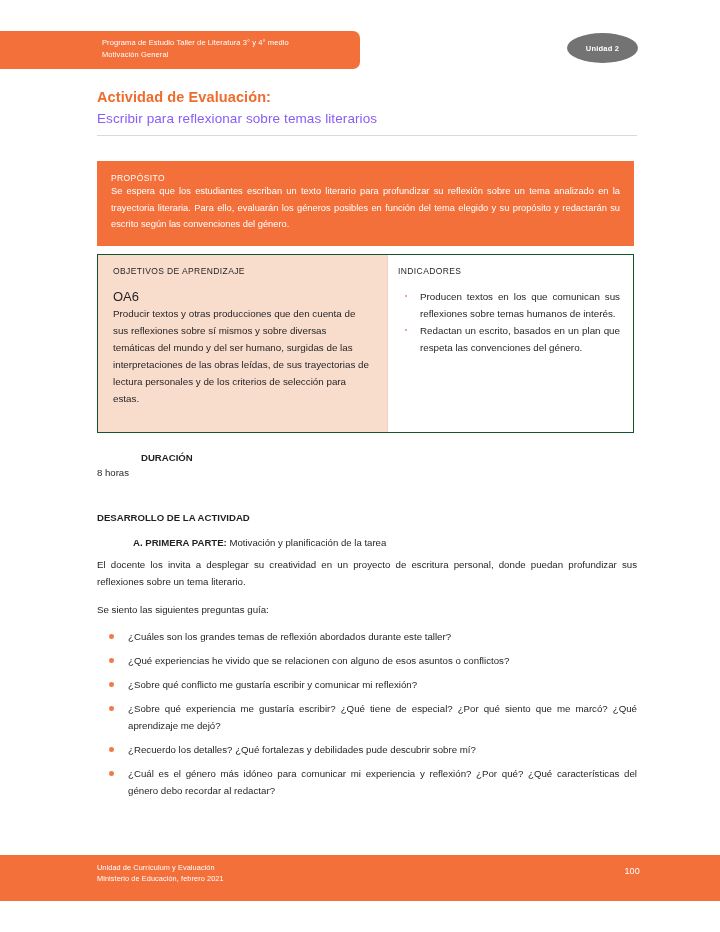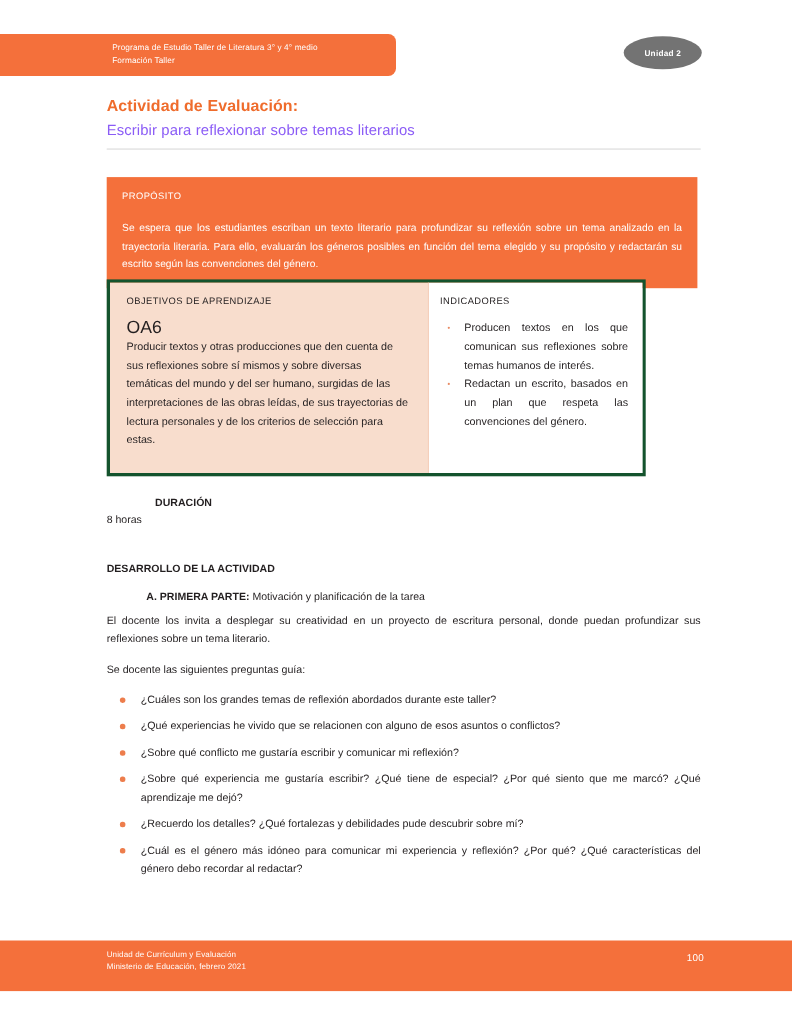--- a/index.html
+++ b/index.html
@@ -88,39 +88,39 @@
     top: 161px;
     width: 537px;
     background: #f4703b;
     box-sizing: border-box;
     padding: 12px 14px 13px 14px;
   }
   .purpose-label {
     color: #ffffff;
     font-size: 8.5px;
     letter-spacing: 0.4px;
-    margin-bottom: 16px;
+    margin-bottom: 0;
   }
   .purpose-text {
     color: #ffffff;
     font-size: 9.3px;
     line-height: 16.5px;
     text-align: justify;
   }
 
   
   .oa-table {
     position: absolute;
     left: 97px;
     top: 254px;
-    width: 490px;
+    width: 537px;
     height: 179px;
     display: flex;
     box-sizing: border-box;
-    border: 3px solid #14532d;
+    border: 1px solid #14532d;
   }
   .oa-col {
     width: 290px;
     background: #f8ddcd;
     box-sizing: border-box;
     padding: 11px 16px 10px 15px;
     border-right: 1px solid #f5cfbb;
   }
   .ind-col {
     flex: 1;
@@ -128,21 +128,21 @@
     box-sizing: border-box;
     padding: 11px 13px 10px 10px;
   }
   .col-label {
     font-size: 8.5px;
     letter-spacing: 0.4px;
     color: #231f20;
     margin-bottom: 12px;
   }
   .oa-code {
-    font-size: 16px;
+    font-size: 13px;
     line-height: 17px;
     color: #231f20;
   }
   .oa-text {
     font-size: 9.8px;
     line-height: 17px;
     color: #231f20;
   }
   .ind-list {
     list-style: none;
@@ -251,21 +251,21 @@
     color: #ffffff;
     font-size: 9px;
     letter-spacing: 0.2px;
   }
 </style>
 </head>
 <body>
 
 <div class="header-bar">
   <div class="line">Programa de Estudio Taller de Literatura 3° y 4° medio</div>
-  <div class="line">Formación Taller</div>
+  <div class="line">Motivación General</div>
 </div>
 
 <div class="unit-badge">Unidad 2</div>
 
 <div class="title-wrap">
   <div class="title-main">Actividad de Evaluación:</div>
   <div class="title-sub">Escribir para reflexionar sobre temas literarios</div>
   <div class="title-rule"></div>
 </div>
 
@@ -306,21 +306,21 @@
 
 <div class="section" style="top:535px;">
   <div class="part-line"><b>A. PRIMERA PARTE:</b><span> Motivación y planificación de la tarea</span></div>
 </div>
 
 <div class="section" style="top:556px;">
   <div class="para">El docente los invita a desplegar su creatividad en un proyecto de escritura personal, donde puedan profundizar sus reflexiones sobre un tema literario.</div>
 </div>
 
 <div class="section" style="top:601px;">
-  <div class="para">Se docente las siguientes preguntas guía:</div>
+  <div class="para">Se siento las siguientes preguntas guía:</div>
 </div>
 
 <ul class="q-list" style="top:628px;">
   <li>
     <span class="qdot"></span>
     <span>¿Cuáles son los grandes temas de reflexión abordados durante este taller?</span>
   </li>
   <li>
     <span class="qdot"></span>
     <span>¿Qué experiencias he vivido que se relacionen con alguno de esos asuntos o conflictos?</span>

